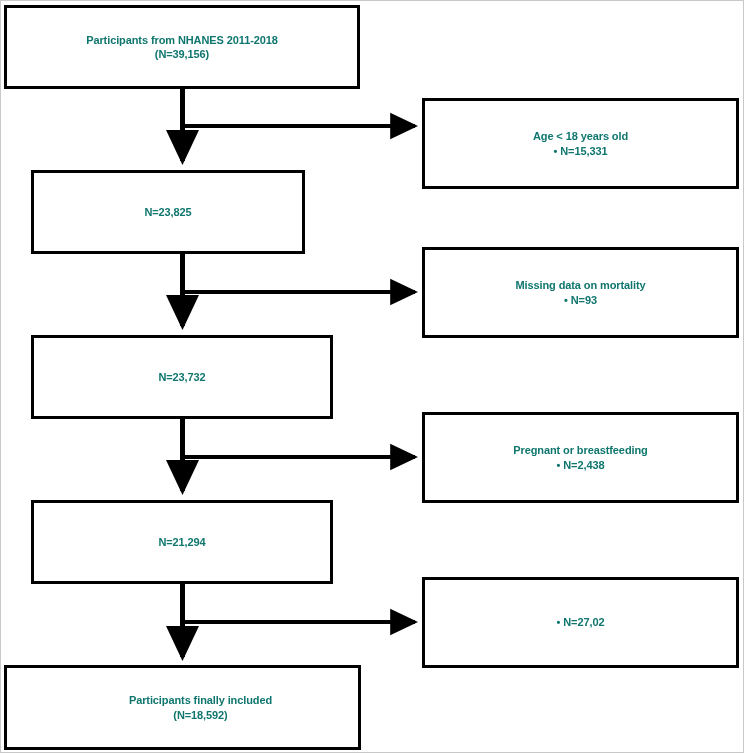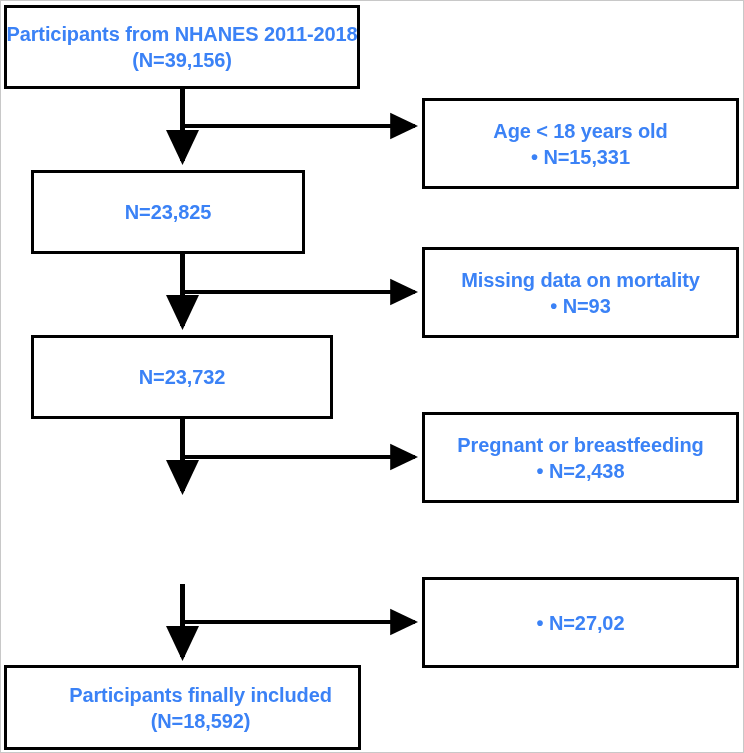--- a/index.html
+++ b/index.html
@@ -22,23 +22,23 @@
   .box {
     position: absolute;
     box-sizing: border-box;
     border: 3px solid #000000;
     background: #ffffff;
     display: flex;
     flex-direction: column;
     align-items: center;
     justify-content: center;
     text-align: center;
-    color: #3b82f6;
+    color: #0f766e;
     font-weight: bold;
-    font-size: 20px;
+    font-size: 11px;
     line-height: 1.3;
     letter-spacing: -0.1px;
   }
   .box .ln {
     display: block;
     white-space: nowrap;
   }
   svg.connectors {
     position: absolute;
     left: 0;
@@ -83,20 +83,23 @@
   </div>
 
   <div class="box" style="left:30px; top:169px; width:274px; height:84px;">
     <span class="ln">N=23,825</span>
   </div>
 
   <div class="box" style="left:30px; top:334px; width:302px; height:84px;">
     <span class="ln">N=23,732</span>
   </div>
 
+  <div class="box" style="left:30px; top:499px; width:302px; height:84px;">
+    <span class="ln">N=21,294</span>
+  </div>
 
   <div class="box" style="left:3px; top:664px; width:357px; height:85px;padding-left:36px;">
     <span class="ln">Participants finally included</span>
     <span class="ln">(N=18,592)</span>
   </div>
 
   <div class="box" style="left:421px; top:81px; width:317px; height:91px;margin-top:16px;">
     <span class="ln">Age &lt; 18 years old</span>
     <span class="ln">• N=15,331</span>
   </div>

